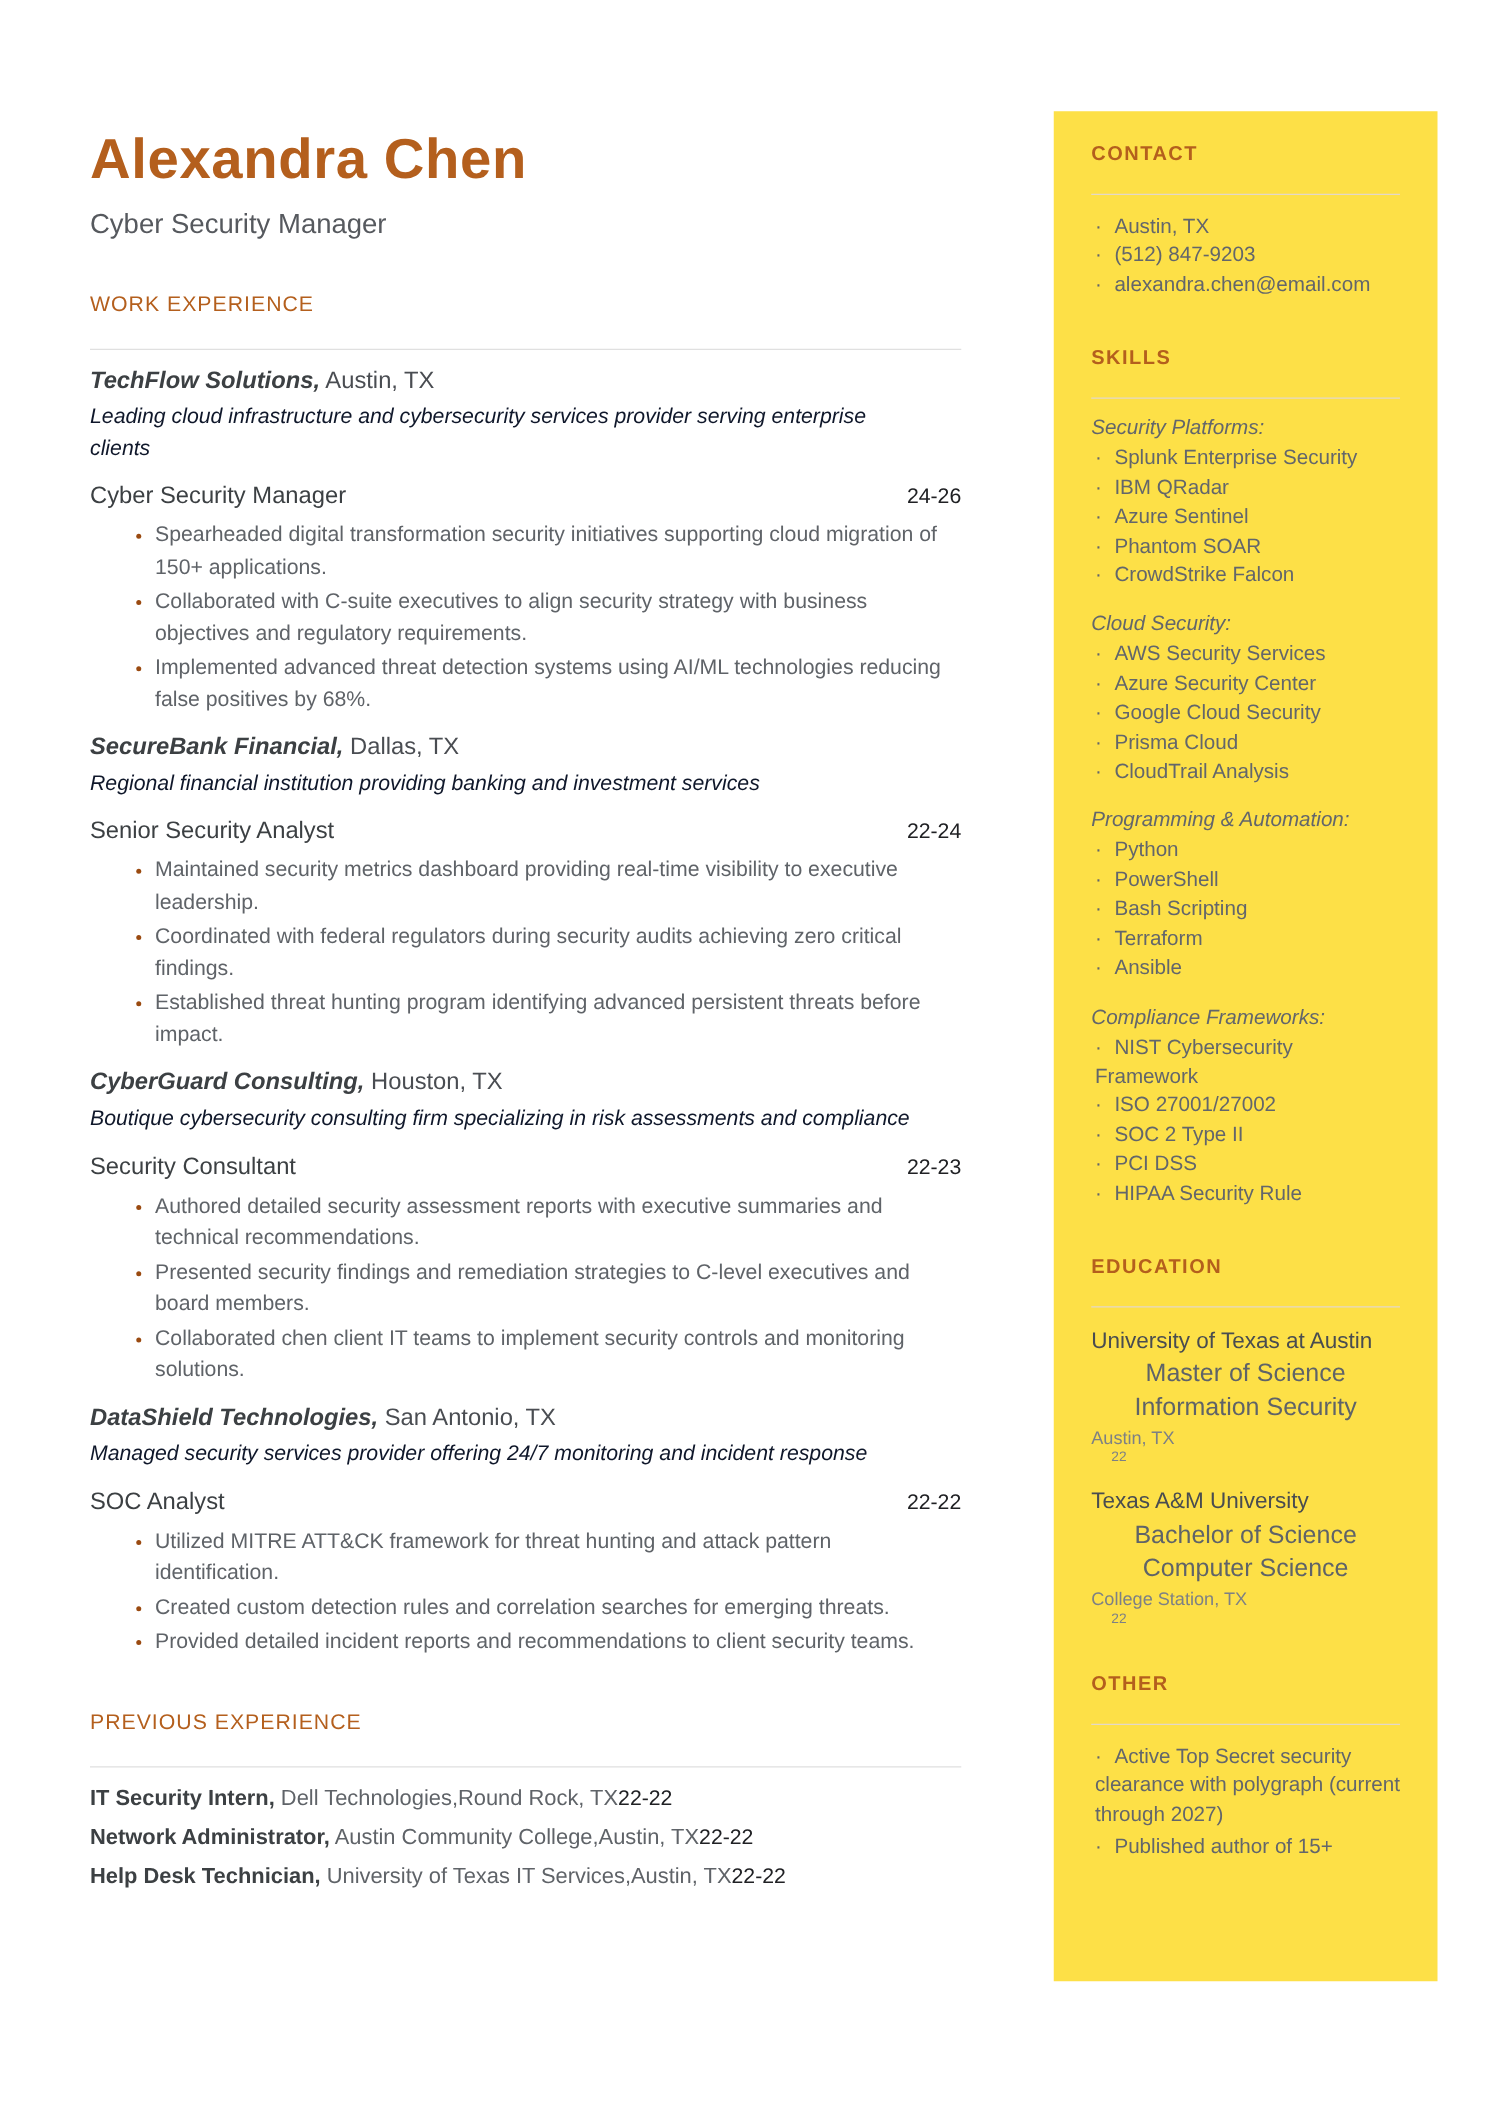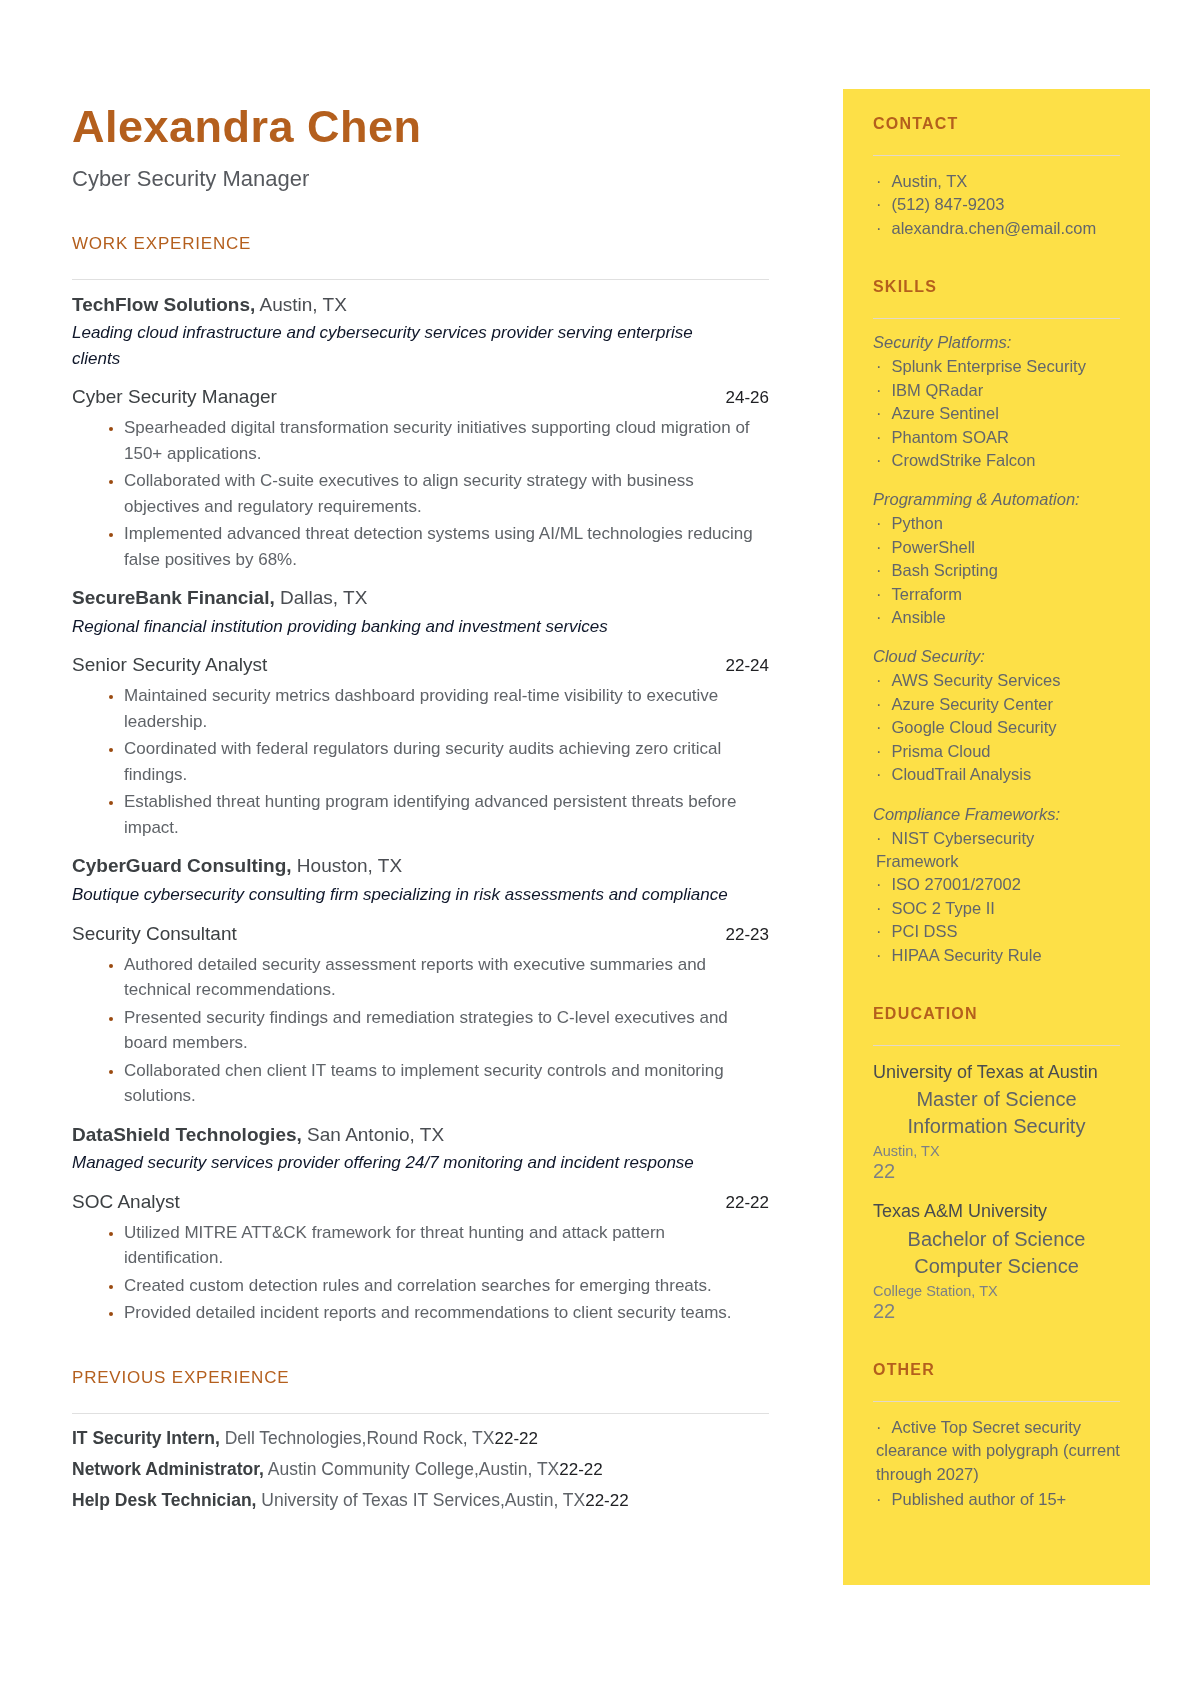--- a/index.html
+++ b/index.html
@@ -21,21 +21,21 @@
   .person-title { margin-top: 14px; font-size: 22px; color: #56595e; }
 
   .sec-heading {
     margin: 42px 0 0; font-size: 17px; font-weight: 400;
     letter-spacing: 0.8px; color: #b45f1d;
   }
   .rule { border: none; border-top: 1px solid #e0e0e0; margin: 25px 0 13px; }
 
   .company { margin-bottom: 14px; }
   .company-line { font-size: 19px; margin-top: 10px; line-height: 1.3; }
-  .company-name { font-weight: 700; color: #3c4043; }
+  .company-name { font-weight: 700; color: #3c4043; font-style: italic; }
   .company-loc { color: #4a4d52; }
   .company-desc {
     font-style: italic; color: #0f172a; font-size: 17px;
     margin-top: 3px; line-height: 1.5; max-width: 660px;
   }
   .role-line {
     display: flex; justify-content: space-between; align-items: baseline;
     margin-top: 15px; font-size: 19px;
   }
   .role-title { color: #3c4043; }
@@ -75,21 +75,21 @@
 
   .skill-group { margin-top: 18px; }
   .skill-group.first { margin-top: 2px; }
   .group-label { font-style: italic; font-size: 16.5px; color: #63666b; margin-bottom: 3px; }
 
   .school { margin-top: 16px; }
   .school.first { margin-top: 4px; }
   .school-name { font-size: 18px; color: #494c50; line-height: 1.35; }
   .school-degree { font-size: 20px; color: #5f6368; line-height: 1.35; margin-top: 2px; text-align: center; }
   .school-loc { font-size: 14.5px; color: #7d8085; margin-top: 3px; }
-  .school-year { font-size: 20px; color: #7d8085; margin-top: 1px; }
+  .school-year { font-size: 11px; color: #7d8085; margin-top: 1px; margin-left: 16px; }
 
   .other-item { margin-top: 2px; }
 </style>
 </head>
 <body>
 
 <main class="main">
 
   <h1 class="person-name">Alexandra Chen</h1>
   <div class="person-title">Cyber Security Manager</div>
@@ -195,35 +195,35 @@
   <div class="skill-group first">
     <div class="group-label">Security Platforms:</div>
     <div class="side-item">Splunk Enterprise Security</div>
     <div class="side-item">IBM QRadar</div>
     <div class="side-item">Azure Sentinel</div>
     <div class="side-item">Phantom SOAR</div>
     <div class="side-item">CrowdStrike Falcon</div>
   </div>
 
   <div class="skill-group">
+    <div class="group-label">Cloud Security:</div>
+    <div class="side-item">AWS Security Services</div>
+    <div class="side-item">Azure Security Center</div>
+    <div class="side-item">Google Cloud Security</div>
+    <div class="side-item">Prisma Cloud</div>
+    <div class="side-item">CloudTrail Analysis</div>
+  </div>
+
+  <div class="skill-group">
     <div class="group-label">Programming &amp; Automation:</div>
     <div class="side-item">Python</div>
     <div class="side-item">PowerShell</div>
     <div class="side-item">Bash Scripting</div>
     <div class="side-item">Terraform</div>
     <div class="side-item">Ansible</div>
-  </div>
-
-  <div class="skill-group">
-    <div class="group-label">Cloud Security:</div>
-    <div class="side-item">AWS Security Services</div>
-    <div class="side-item">Azure Security Center</div>
-    <div class="side-item">Google Cloud Security</div>
-    <div class="side-item">Prisma Cloud</div>
-    <div class="side-item">CloudTrail Analysis</div>
   </div>
 
   <div class="skill-group">
     <div class="group-label">Compliance Frameworks:</div>
     <div class="side-item">NIST Cybersecurity Framework</div>
     <div class="side-item">ISO 27001/27002</div>
     <div class="side-item">SOC 2 Type II</div>
     <div class="side-item">PCI DSS</div>
     <div class="side-item">HIPAA Security Rule</div>
   </div>

